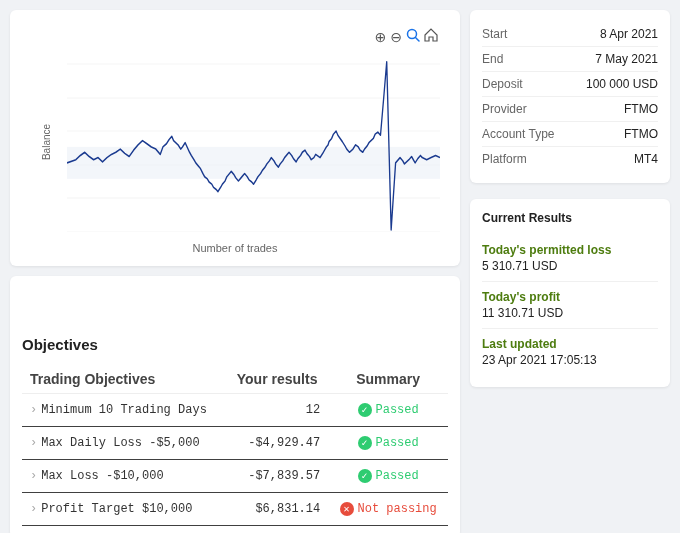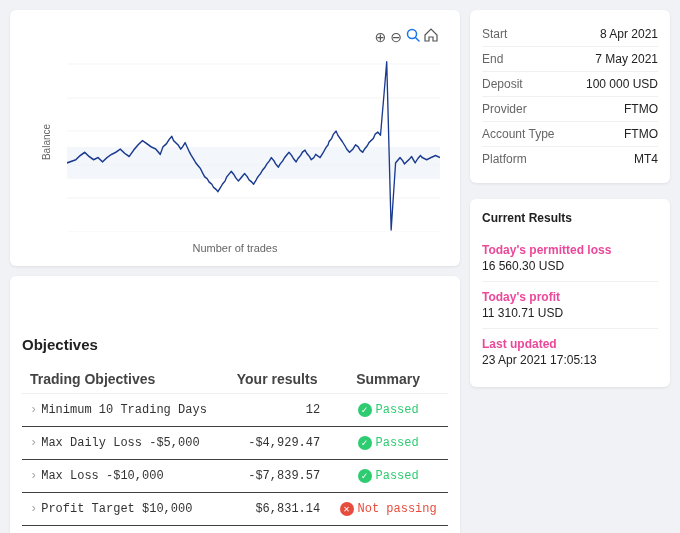--- a/index.html
+++ b/index.html
@@ -145,21 +145,21 @@
       color: #222;
       margin-bottom: 10px;
     }
     .result-row {
       padding: 8px 0;
       border-bottom: 1px solid #f0f0f0;
     }
     .result-row:last-child { border-bottom: none; }
     .result-label {
       font-size: 12px;
-      color: #ec4899;
+      color: #4d7c0f;
       font-weight: 600;
       margin-bottom: 2px;
     }
     .result-value {
       font-size: 12px;
       color: #222;
       font-weight: 400;
     }
   </style>
 </head>
@@ -326,21 +326,21 @@
             <span class="stat-value">MT4</span>
           </div>
         </div>
     </div>
 
     <div class="card">
       <div class="current-results-title">Current Results</div>
       <div id="current-results-container">
           <div class="result-row">
             <div class="result-label">Today's permitted loss</div>
-            <div class="result-value">16 560.30 USD</div>
+            <div class="result-value">5 310.71 USD</div>
           </div>
           <div class="result-row">
             <div class="result-label">Today's profit</div>
             <div class="result-value">11 310.71 USD</div>
           </div>
           <div class="result-row">
             <div class="result-label">Last updated</div>
             <div class="result-value">23 Apr 2021 17:05:13</div>
           </div>
         </div>

